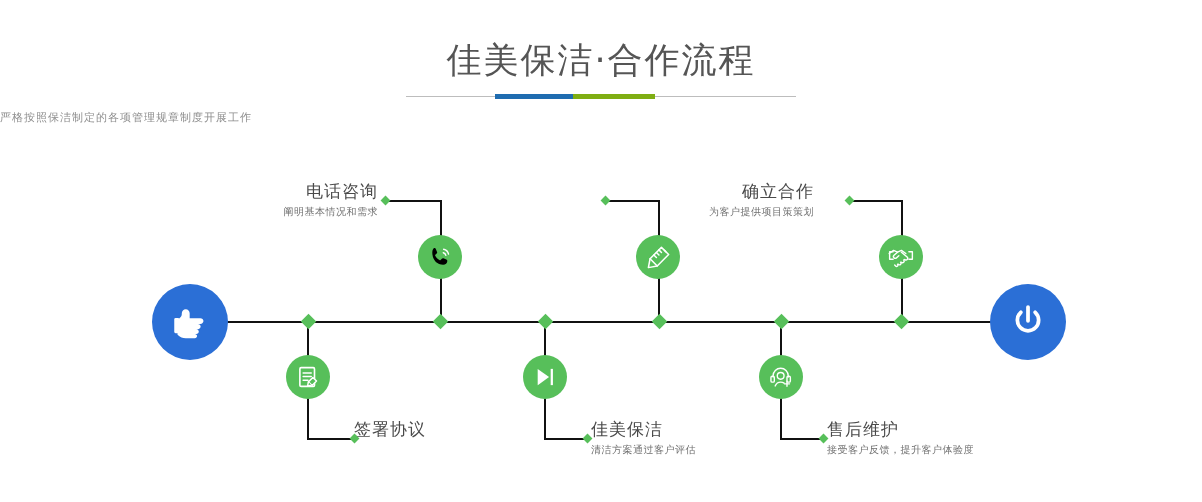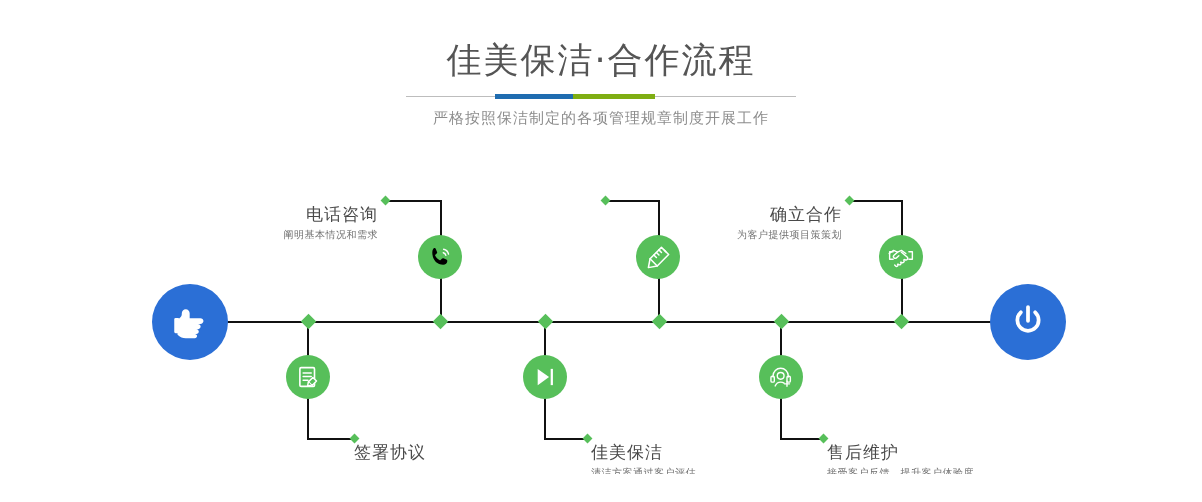--- a/index.html
+++ b/index.html
@@ -69,22 +69,21 @@
     top: 0px;
     width: 82px;
     height: 5px;
     background: #7fae13;
   }
   #sub-title {
     position: absolute;
     left: 0;
     top: 106px;
     width: 1202px;
-    text-align: center;
-    font-size: 15px;
+    font-size: 11px;
     line-height: 24px;
     color: #8d8d8d;
     letter-spacing: 1px;
     white-space: nowrap;
   }
 
   
   #flow {
     position: absolute;
     left: 0;
@@ -164,21 +163,20 @@
     height: 7px;
     background: #57bf5a;
     transform: rotate(45deg);
     z-index: 3;
   }
 
   
   .label-block {
     position: absolute;
     white-space: nowrap;
-    margin-top: 23px;
   }
   .label-title {
     font-size: 17px;
     line-height: 22px;
     color: #4a4a4a;
     letter-spacing: 1px;
   }
   .label-desc {
     font-size: 10px;
     line-height: 20px;
@@ -313,21 +311,21 @@
             <path d="M33 21l13 11c2 2 2 4 .2 5.8-1.8 1.8-3.8 1.6-5.8-.2"></path>
             <path d="M38 39c1.7 1.7 1.7 3.6 0 5.2-1.7 1.6-3.6 1.5-5.3-.2"></path>
             <path d="M31 44c1.6 1.6 1.6 3.4 0 4.9-1.6 1.5-3.4 1.4-5-.2"></path>
             <path d="M24 48.4c1.4 1.4 1.4 3 0 4.3-1.4 1.3-3 1.2-4.4-.2l-2-2"></path>
             <path d="M50 20h8v17h-8"></path>
             <path d="M14 20H6v17h8"></path>
           </g>
         </svg>
       </span>
     </div>
-    <div class="label-block lb-top" style="left:588px; top:30px; width:254px;">
+    <div class="label-block lb-top" style="left:560px; top:30px; width:254px;">
       <div class="label-title">确立合作</div>
       <div class="label-desc">为客户提供项目策策划</div>
     </div>
 
     <div class="stem" style="left:780px; top:171px; height:119px;"></div>
     <div class="run" style="left:780px; top:288px; width:44px;"></div>
     <div class="label-diamond" style="left:820px; top:285px;"></div>
     <div class="step-icon" style="left:759px; top:205px;">
       <span>
         <svg width="27" height="27" viewBox="0 0 64 64" aria-hidden="true">

